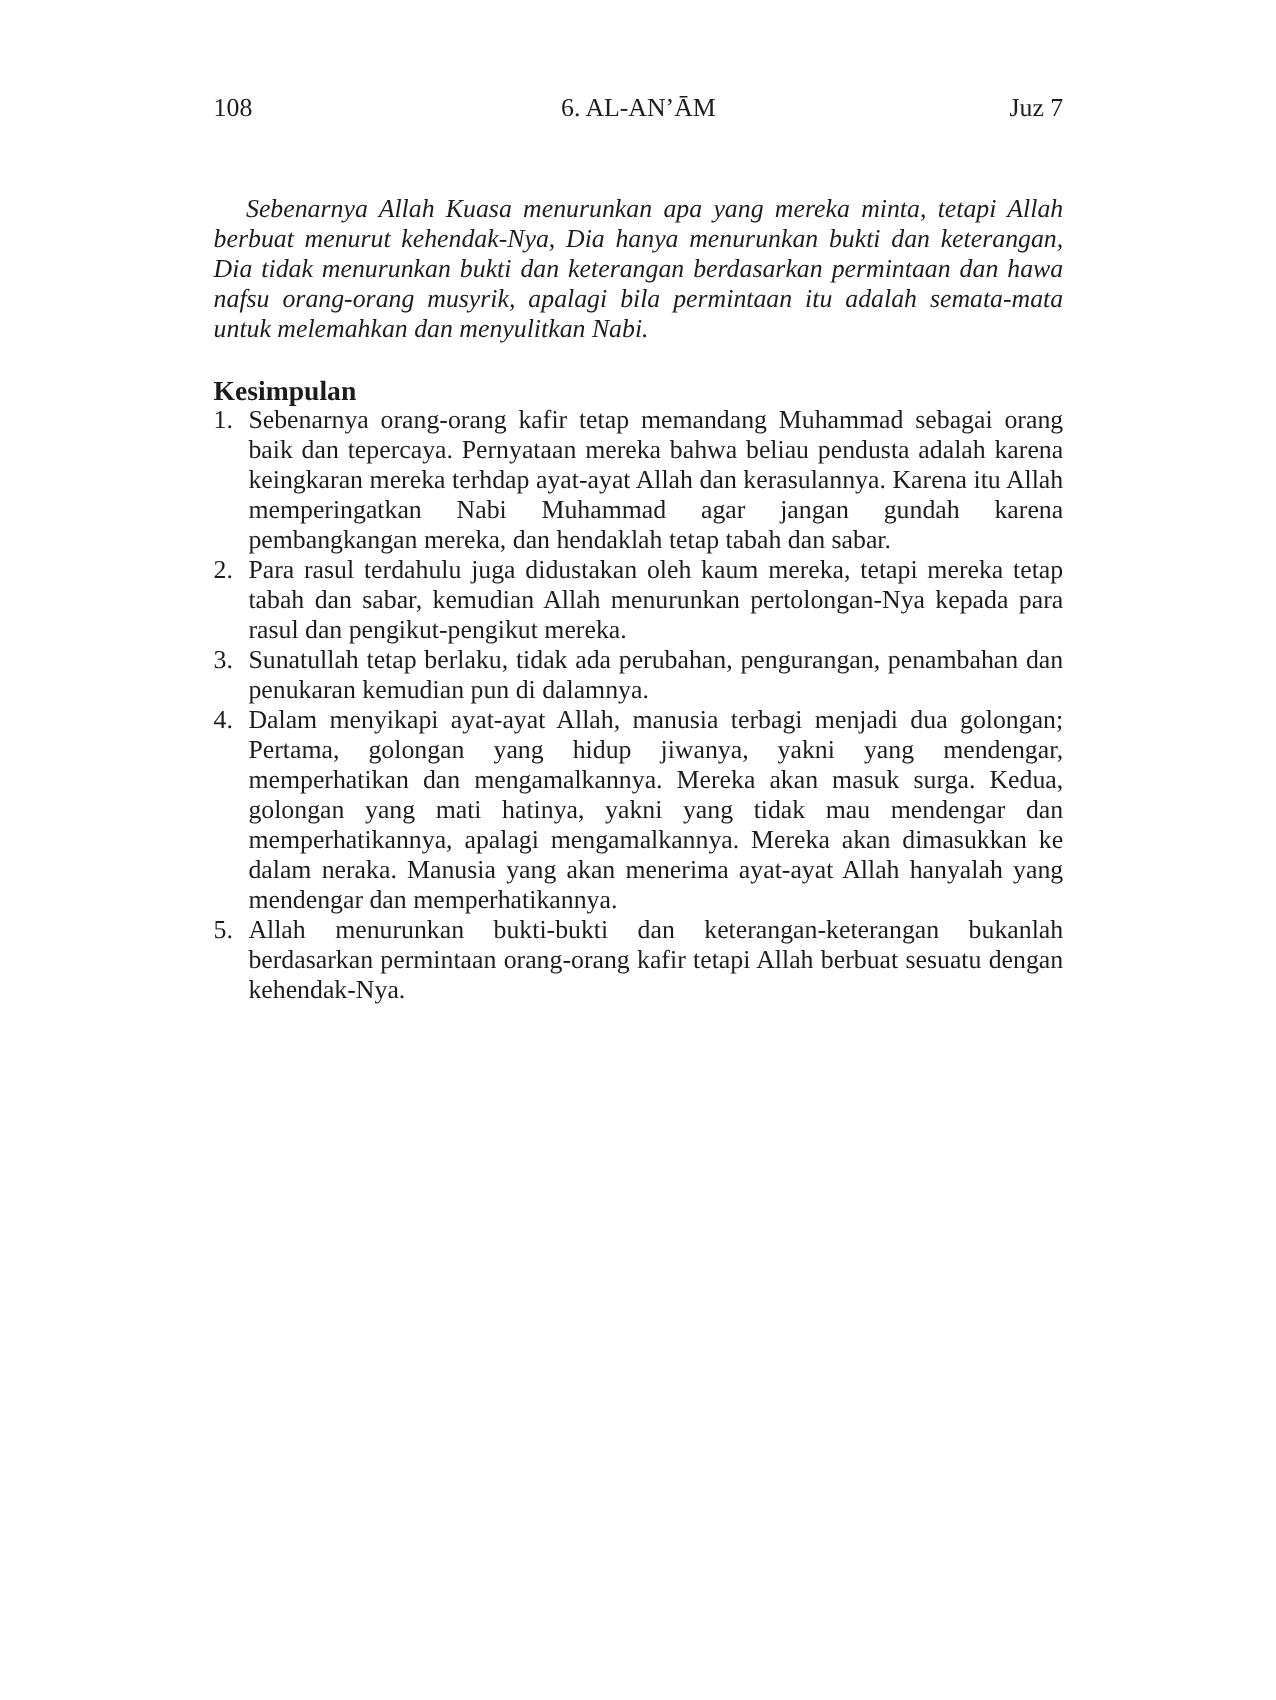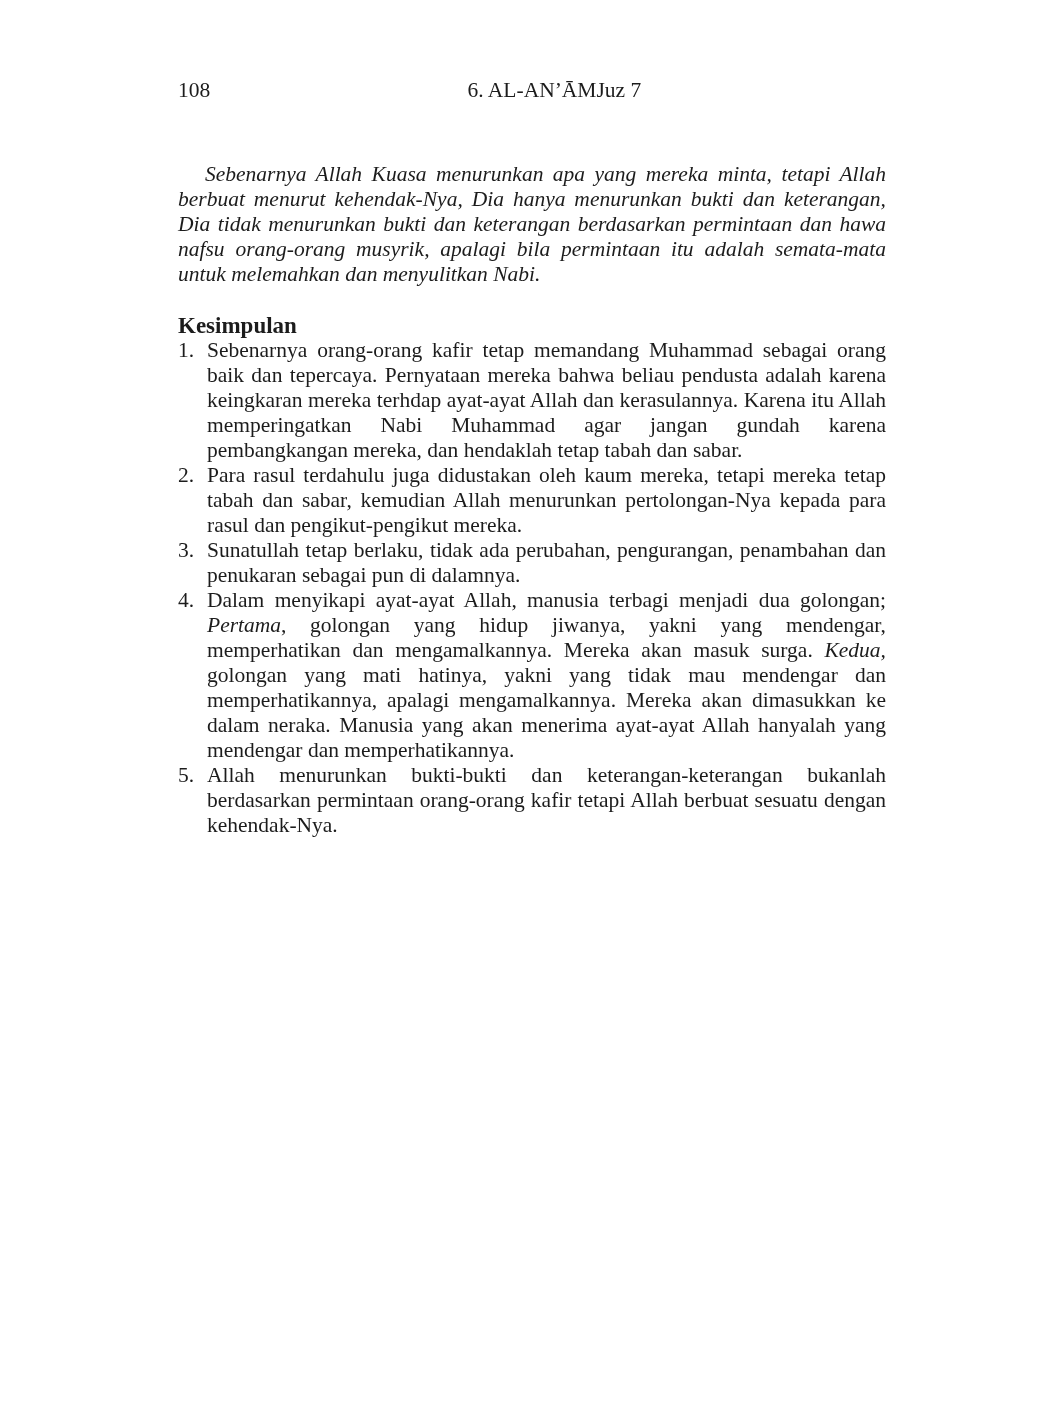--- a/index.html
+++ b/index.html
@@ -19,39 +19,39 @@
     left: 178px;
     top: 78px;
     width: 708px;
   }
   .page-header {
     display: flex;
     align-items: baseline;
   }
   .hdr-left  { flex: 1 1 0; text-align: left; }
   .hdr-center{ flex: 0 0 auto; text-align: left; }
-  .hdr-right { flex: 1 1 0; }
+  .hdr-right { flex: 1 1 0; text-align: right; }
   .intro {
     margin: 59px 0 0 0;
     text-indent: 27px;
     text-align: justify;
     font-style: italic;
   }
   .heading {
     margin: 26px 0 0 0;
     padding: 0;
     font-size: 23px;
     line-height: 25px;
     font-weight: bold;
   }
   .list { margin: 0; }
   .list-item { display: flex; }
   .num { flex: 0 0 29px; }
   .txt { flex: 1 1 auto; text-align: justify; }
-  .italic { font-style: italic; }
+  .italic { }
 </style>
 </head>
 <body>
 
 <div class="page">
   <div class="content">
 
     <header class="page-header">
       <span class="hdr-left">108</span>
       <span class="hdr-center">6. AL-AN’ĀM</span>
@@ -69,21 +69,21 @@
         <span class="txt">Sebenarnya orang-orang kafir tetap memandang Muhammad sebagai orang baik dan tepercaya. Pernyataan mereka bahwa beliau pendusta adalah karena keingkaran mereka terhdap ayat-ayat Allah dan kerasulannya. Karena itu Allah memperingatkan Nabi Muhammad agar jangan gundah karena pembangkangan mereka, dan hendaklah tetap tabah dan sabar.</span>
       </div>
 
       <div class="list-item">
         <span class="num">2.</span>
         <span class="txt">Para rasul terdahulu juga didustakan oleh kaum mereka, tetapi mereka tetap tabah dan sabar, kemudian Allah menurunkan pertolongan-Nya kepada para rasul dan pengikut-pengikut mereka.</span>
       </div>
 
       <div class="list-item">
         <span class="num">3.</span>
-        <span class="txt">Sunatullah tetap berlaku, tidak ada perubahan, pengurangan, penambahan dan penukaran sebagai pun di dalamnya.</span>
+        <span class="txt">Sunatullah tetap berlaku, tidak ada perubahan, pengurangan, penambahan dan penukaran kemudian pun di dalamnya.</span>
       </div>
 
       <div class="list-item">
         <span class="num">4.</span>
         <span class="txt"><span>Dalam menyikapi ayat-ayat Allah, manusia terbagi menjadi dua golongan; </span><span class="italic">Pertama</span><span>, golongan yang hidup jiwanya, yakni yang mendengar, memperhatikan dan mengamalkannya. Mereka akan masuk surga. </span><span class="italic">Kedua,</span><span> golongan yang mati hatinya, yakni yang tidak mau mendengar dan memperhatikannya, apalagi mengamalkannya. Mereka akan dimasukkan ke dalam neraka. Manusia yang akan menerima ayat-ayat Allah hanyalah yang mendengar dan memperhatikannya.</span></span>
       </div>
 
       <div class="list-item">
         <span class="num">5.</span>
         <span class="txt">Allah menurunkan bukti-bukti dan keterangan-keterangan bukanlah berdasarkan permintaan orang-orang kafir tetapi Allah berbuat sesuatu dengan kehendak-Nya.</span>

